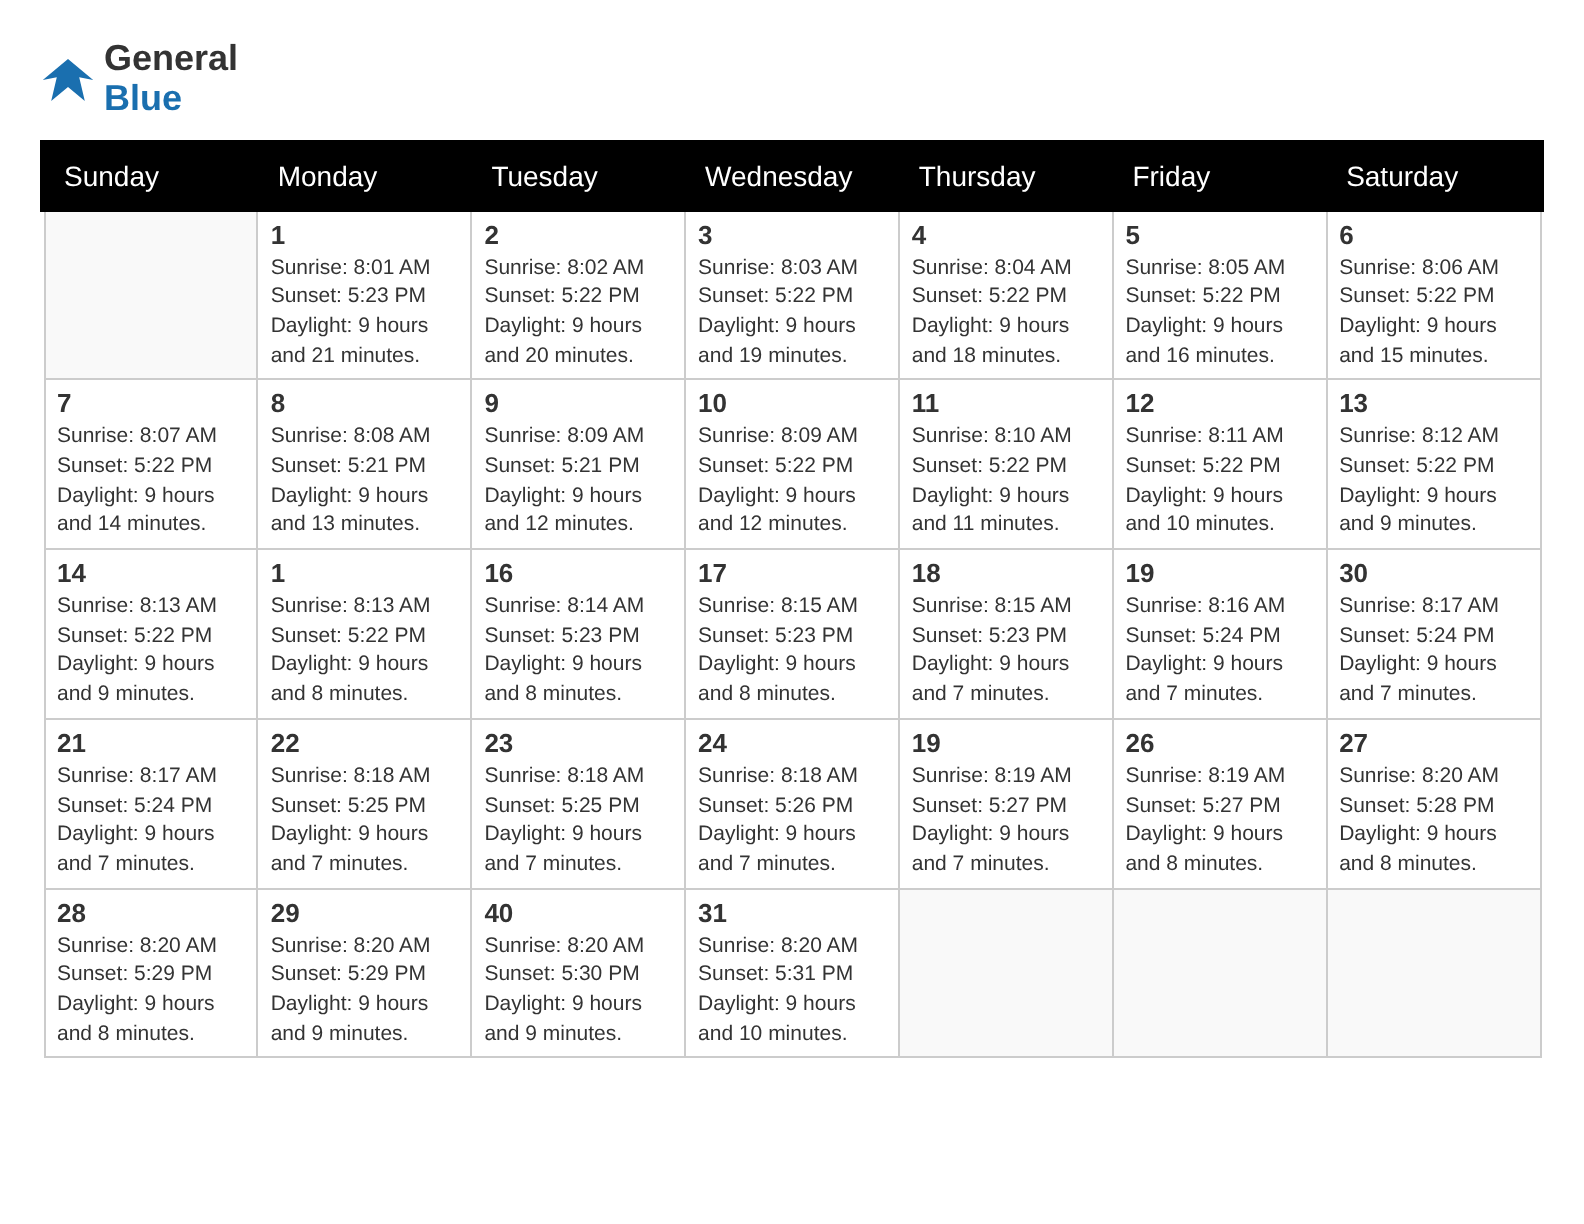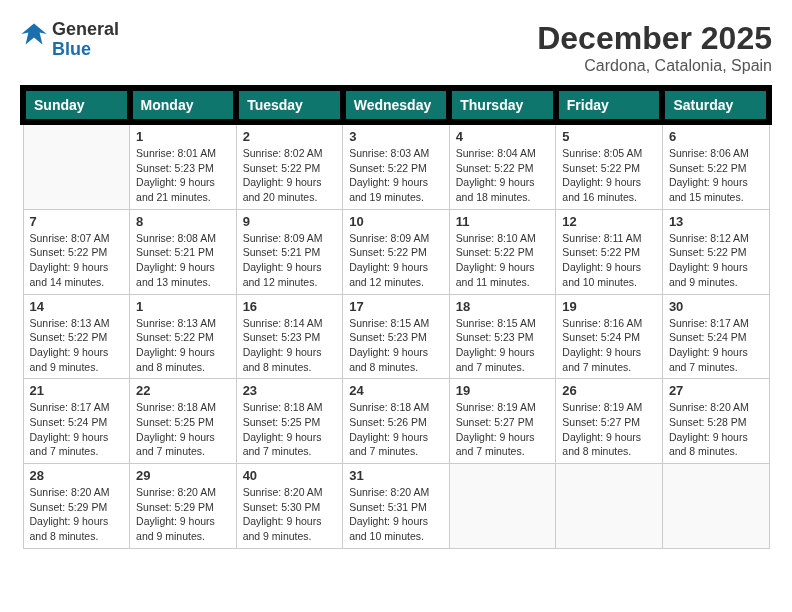--- a/index.html
+++ b/index.html
@@ -11,20 +11,21 @@
       padding: 20px;
     }
     .header {
       display: flex;
       justify-content: space-between;
       align-items: flex-start;
       margin-bottom: 10px;
     }
     .logo {
       display: flex;
+      align-items: center;
       gap: 4px;
     }
     .logo-text {
       font-size: 18px;
       font-weight: bold;
       color: #333;
       line-height: 1.1;
     }
     .logo-text .blue { color: #1a6faf; }
     .logo-bird {
@@ -41,27 +42,27 @@
     }
     .location-title {
       font-size: 16px;
       color: #555;
     }
     .calendar {
       width: 100%;
       border-collapse: collapse;
     }
     .calendar th {
-      background: #0f766e;
+      background: #000000;
       color: #fff;
       text-align: left;
       padding: 6px 8px;
       font-size: 14px;
-      font-weight: bold;
-      border: 6px solid #000000;
+      font-weight: normal;
+      border: 4px solid #000000;
     }
     .calendar td {
       border: 1px solid #ccc;
       vertical-align: top;
       padding: 4px 6px;
       width: calc(100% / 7);
       min-height: 80px;
       font-size: 11px;
       color: #333;
       background: #fff;
@@ -87,24 +88,20 @@
 <div class="header">
   <div class="logo">
     <svg class="logo-bird" viewBox="0 0 40 40" xmlns="http://www.w3.org/2000/svg">
       <polygon points="20,5 38,20 28,18 32,35 20,25 8,35 12,18 2,20" fill="#1a6faf"></polygon>
     </svg>
     <div class="logo-text">
       <span>General</span><br>
       <span class="blue">Blue</span>
     </div>
   </div>
-  <div class="title-block">
-    <div class="month-title">December 2025</div>
-    <div class="location-title">Cardona, Catalonia, Spain</div>
-  </div>
 </div>
 
 <table class="calendar">
   <thead>
     <tr>
     <th>Sunday</th>
         <th>Monday</th>
         <th>Tuesday</th>
         <th>Wednesday</th>
         <th>Thursday</th>

